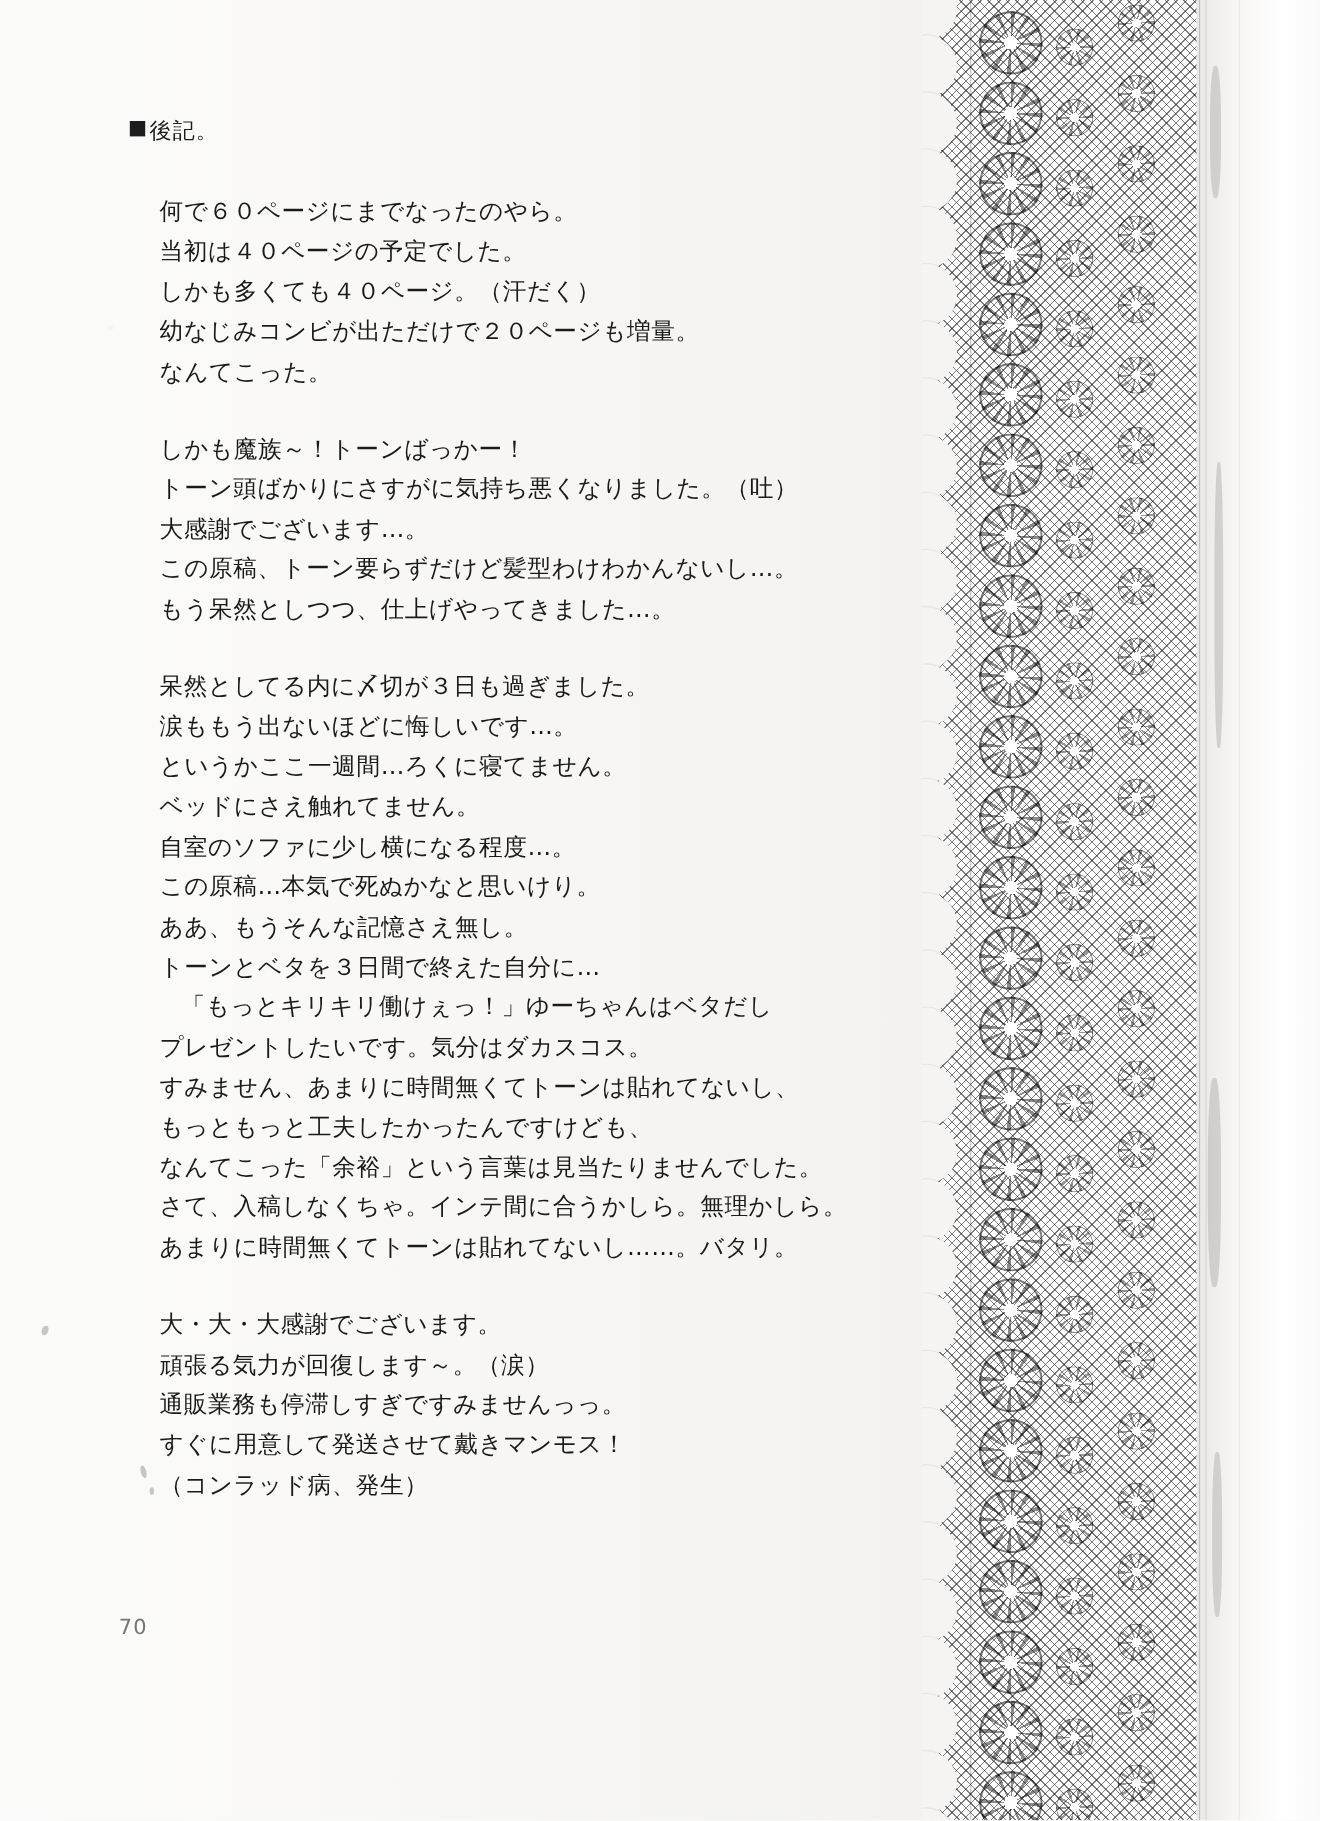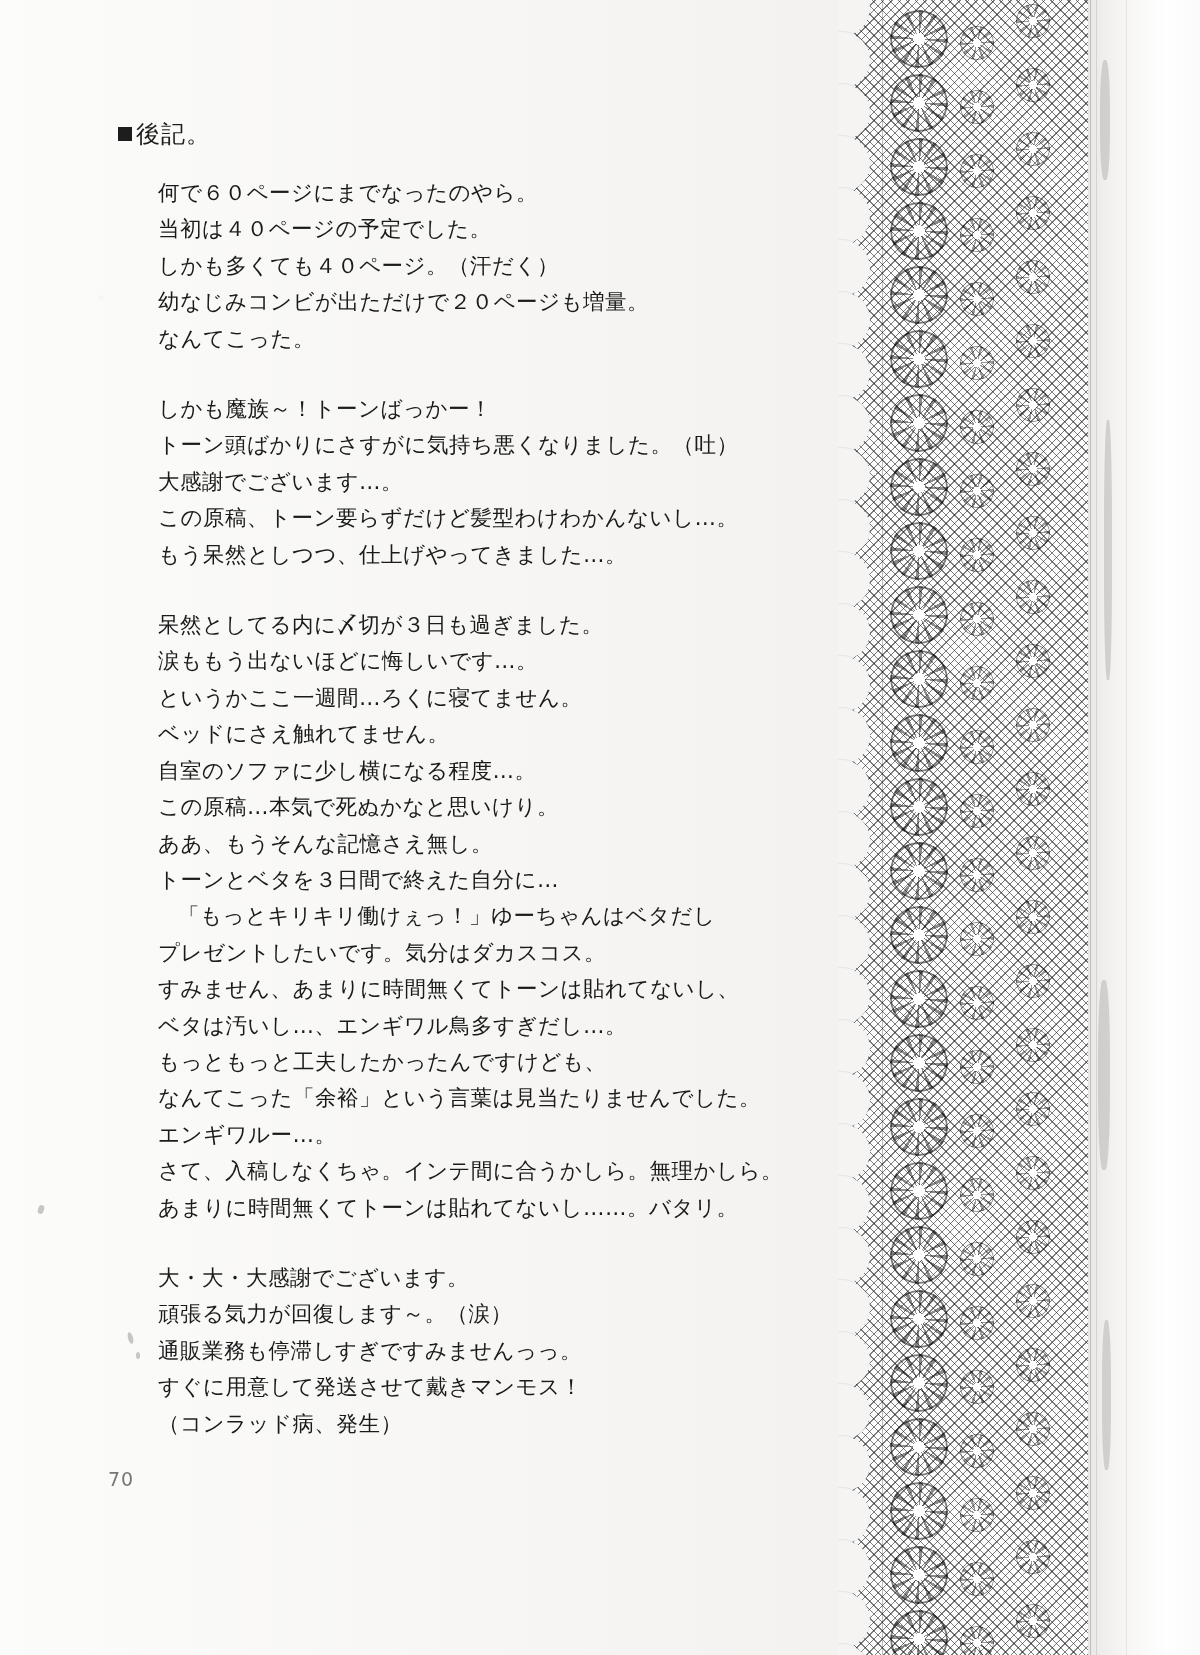--- a/index.html
+++ b/index.html
@@ -32,22 +32,22 @@
       radial-gradient(circle at 62% 42%, rgba(0,0,0,0.015) 0 2px, transparent 3px),
       radial-gradient(circle at 33% 77%, rgba(0,0,0,0.02) 0 2px, transparent 3px),
       linear-gradient(90deg, rgba(255,255,255,0.7), rgba(240,239,236,0.45));
     pointer-events: none;
   }
 
   
   .section-head {
     position: absolute;
     left: 118px;
-    top: 118px;
-    font-size: 24px;
+    top: 105px;
+    font-size: 20px;
     color: #1d1d1d;
     letter-spacing: 1px;
     white-space: nowrap;
   }
   .section-head .marker {
     display: inline-block;
     width: 14px;
     height: 14px;
     background: #1d1d1d;
     margin-right: 4px;
@@ -58,21 +58,21 @@
   .body-text {
     position: absolute;
     left: 145px;
     top: 175px;
     width: 600px;
     color: #1a1a1a;
     font-size: 21.5px;
     line-height: 36.4px;
     letter-spacing: 0.5px;
   }
-  .para { margin: 0 0 34px 13px; }
+  .para { margin: 0 0 34px 0; }
   .line { white-space: nowrap; }
   .indent-1 { padding-left: 20px; }
 
   
   .page-number {
     position: absolute;
     left: 108px;
     top: 1468px;
     font-size: 19px;
     color: #4a4a4a;
@@ -232,24 +232,22 @@
       <div class="line">涙ももう出ないほどに悔しいです…。</div>
       <div class="line">というかここ一週間…ろくに寝てません。</div>
       <div class="line">ベッドにさえ触れてません。</div>
       <div class="line">自室のソファに少し横になる程度…。</div>
       <div class="line">この原稿…本気で死ぬかなと思いけり。</div>
       <div class="line">ああ、もうそんな記憶さえ無し。</div>
       <div class="line">トーンとベタを３日間で終えた自分に…</div>
       <div class="line indent-1">「もっとキリキリ働けぇっ！」ゆーちゃんはベタだし</div>
       <div class="line">プレゼントしたいです。気分はダカスコス。</div>
       <div class="line">すみません、あまりに時間無くてトーンは貼れてないし、</div>
-      <div class="line">ベタは汚いし…、エンギワル鳥多すぎだし…。</div>
       <div class="line">もっともっと工夫したかったんですけども、</div>
       <div class="line">なんてこった「余裕」という言葉は見当たりませんでした。</div>
-      <div class="line">エンギワルー…。</div>
       <div class="line">さて、入稿しなくちゃ。インテ間に合うかしら。無理かしら。</div>
       <div class="line">あまりに時間無くてトーンは貼れてないし……。バタリ。</div>
     </div>
 
     <div class="para">
       <div class="line">大・大・大感謝でございます。</div>
       <div class="line">頑張る気力が回復します～。（涙）</div>
       <div class="line">通販業務も停滞しすぎですみませんっっ。</div>
       <div class="line">すぐに用意して発送させて戴きマンモス！</div>
       <div class="line">（コンラッド病、発生）</div>

